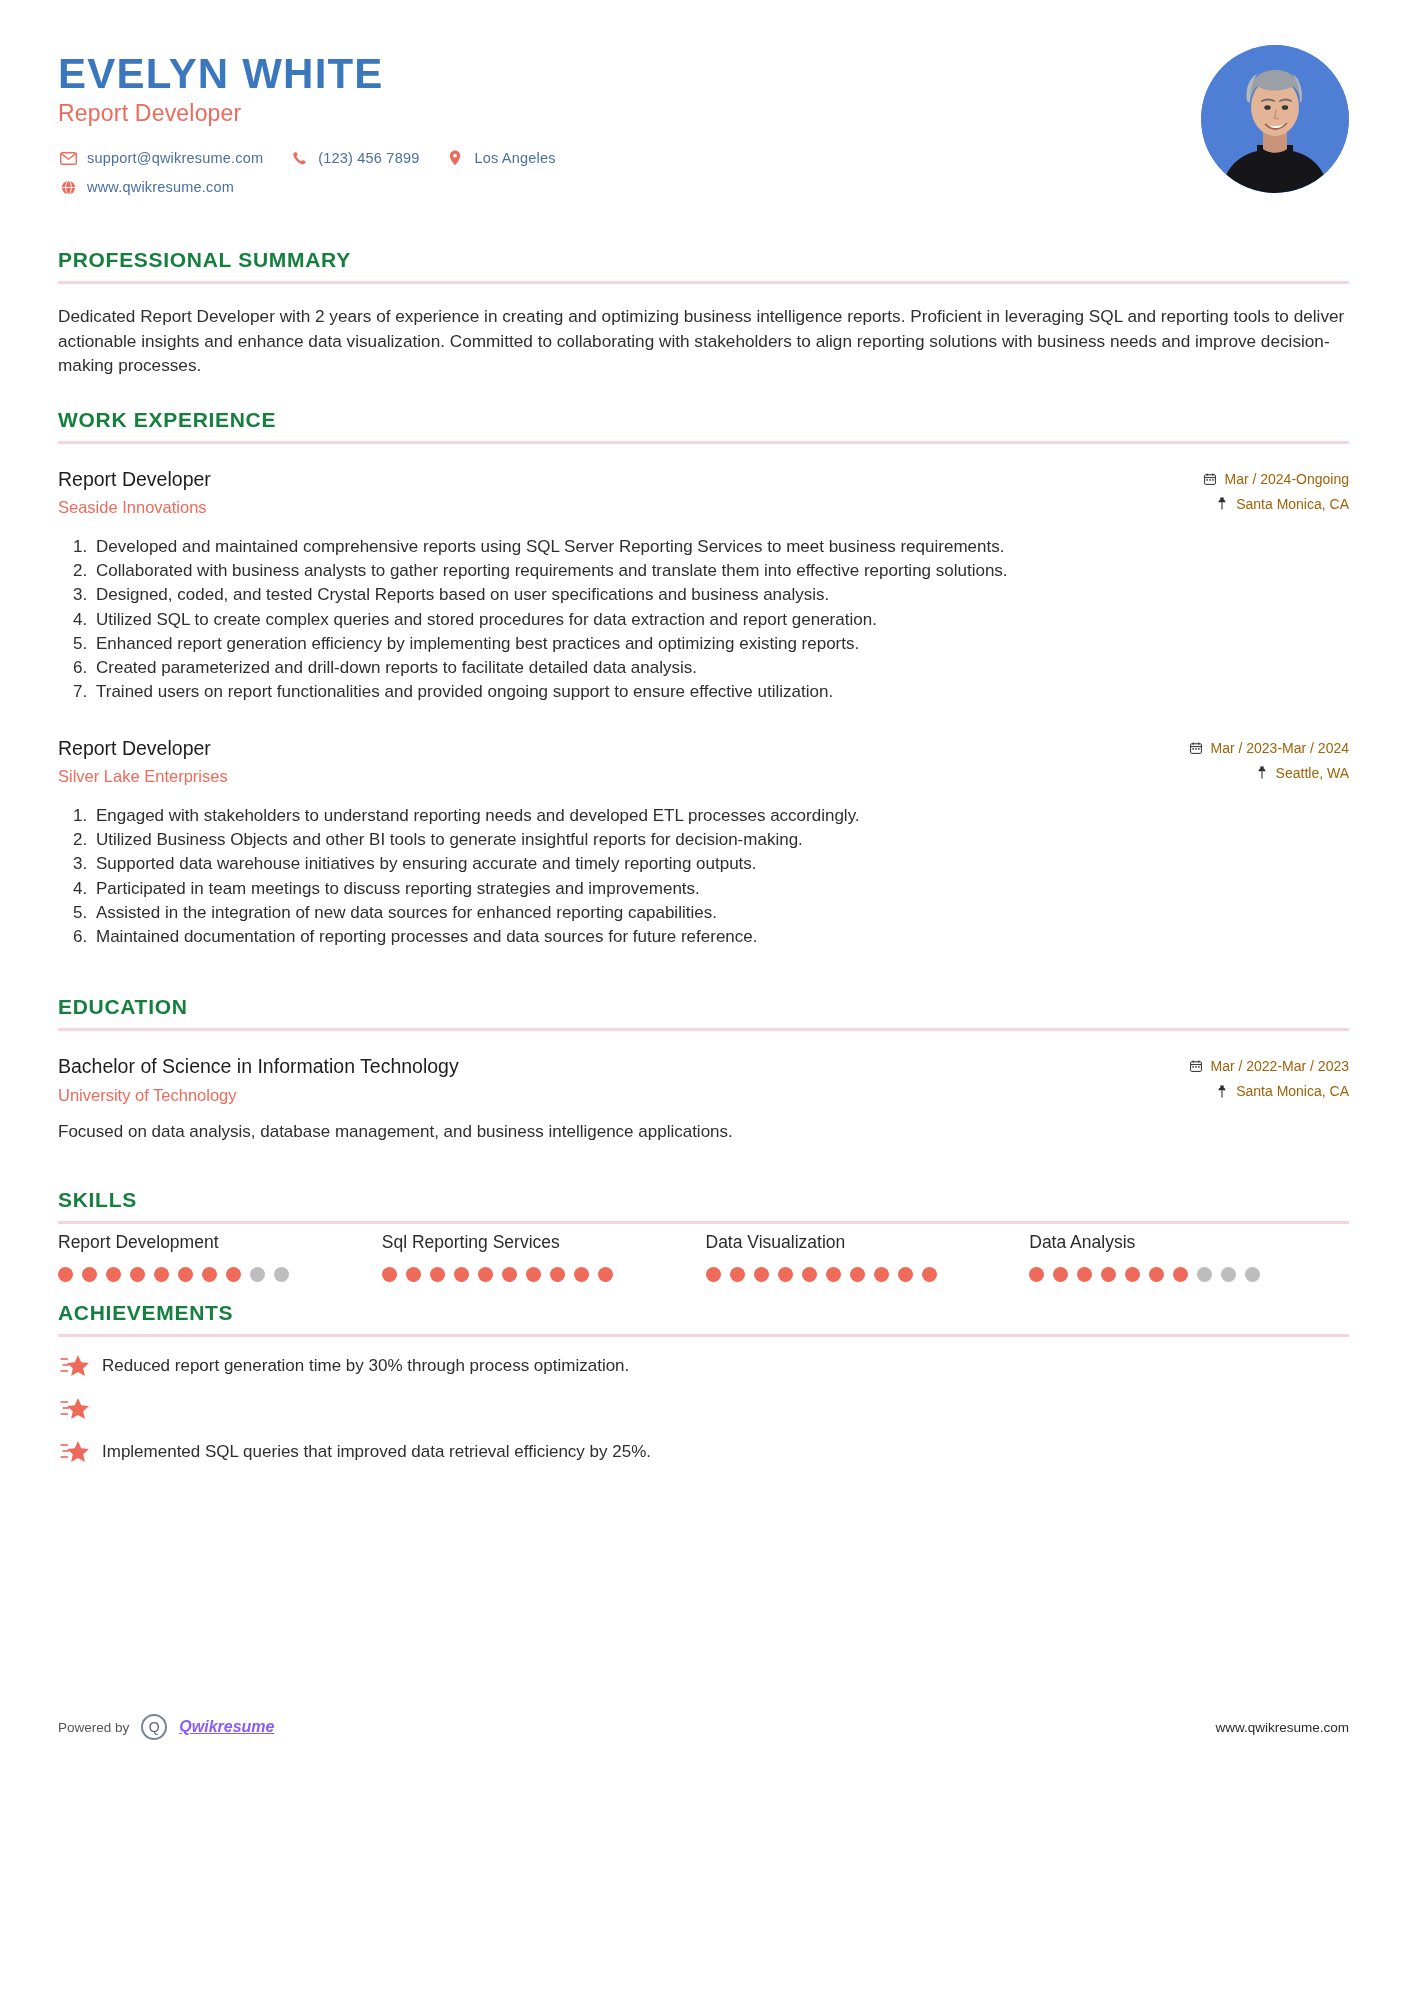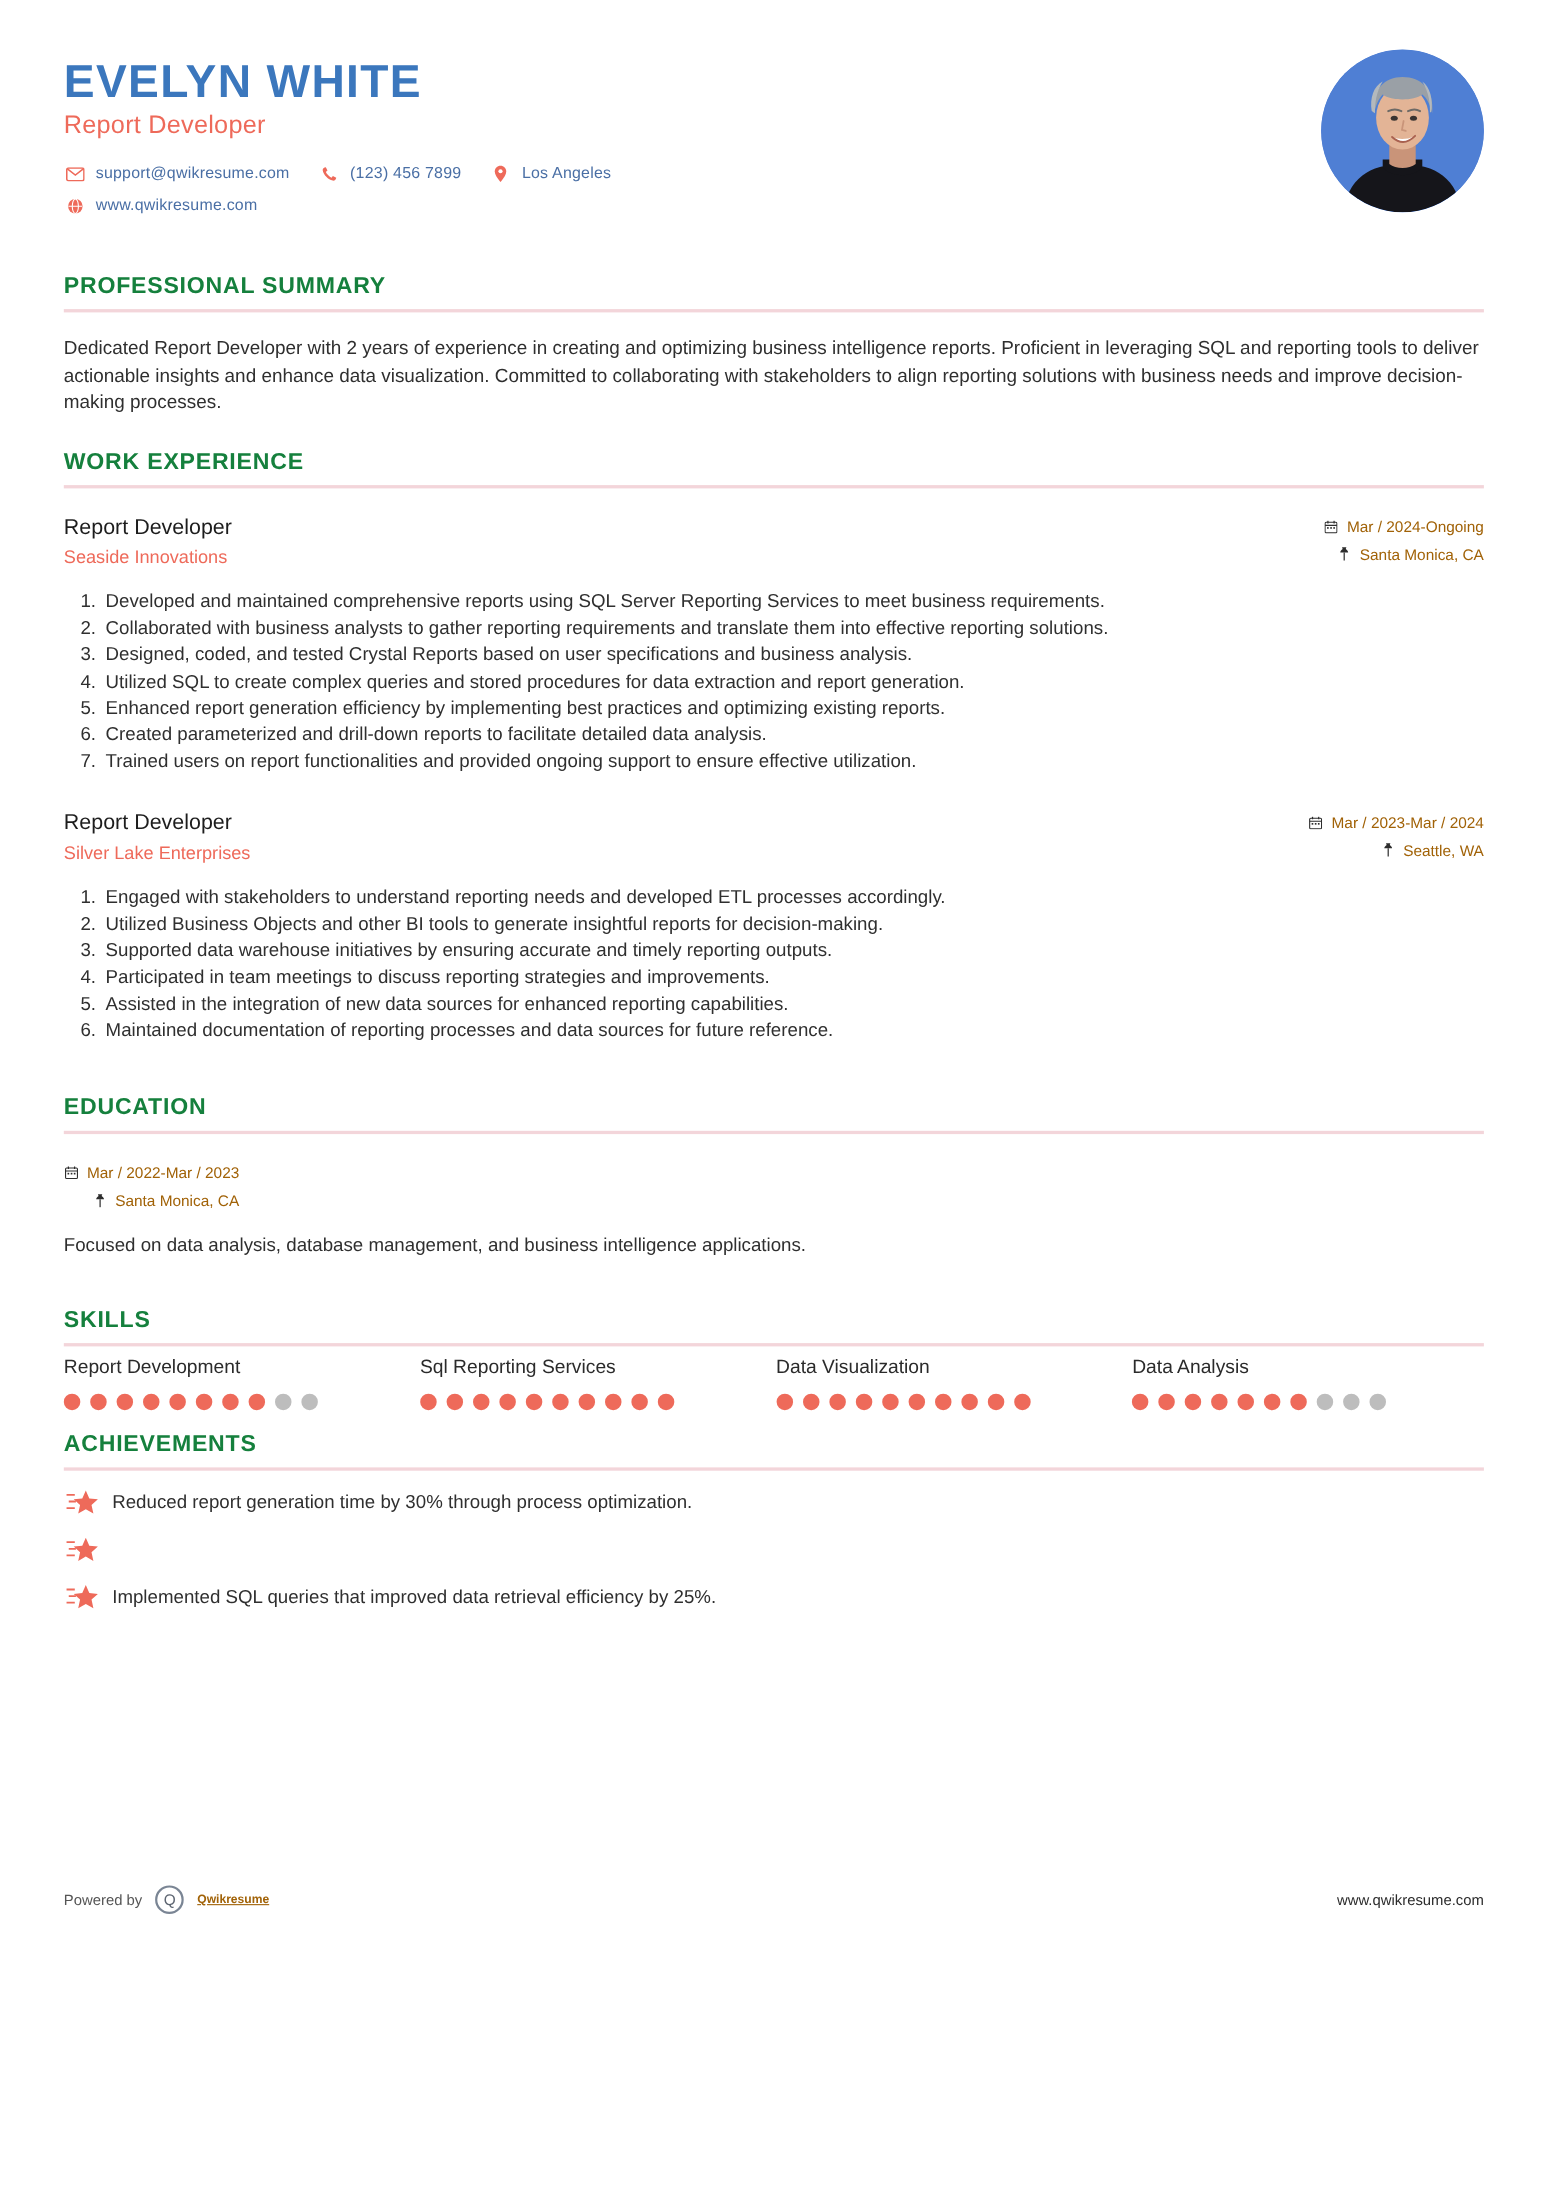--- a/index.html
+++ b/index.html
@@ -203,22 +203,22 @@
   }
   .footer-left { display: flex; align-items: center; gap: 12px; }
   .powered { font-size: 13.5px; color: #555; }
   .brand-mark {
     width: 26px; height: 26px; border-radius: 50%;
     border: 2px solid #7a8594;
     display: flex; align-items: center; justify-content: center;
     font-size: 14px; color: #5c6470;
   }
   .brand-name {
-    font-size: 11px; color: #a16207;
-    text-decoration: underline; font-weight: 600;
+    font-size: 16px; color: #8b5cf6;
+    text-decoration: underline; font-weight: 600; font-style: italic;
   }
   .footer-right { font-size: 13.5px; color: #2b2b2b; }
 </style>
 </head>
 <body>
 
 <div class="page">
 
   <div class="header">
     <div class="header-left">
@@ -405,20 +405,24 @@
       </ol>
     </div>
   </div>
 
   <div class="section" style="margin-top:46px;">
     <div class="section-title">EDUCATION</div>
     <div class="rule"></div>
 
     <div class="entry">
       <div class="entry-head">
+        <div>
+          <div class="entry-role">Bachelor of Science in Information Technology</div>
+          <div class="entry-org">University of Technology</div>
+        </div>
         <div class="entry-meta">
           <div class="meta-line">
             <span class="mi">
               <svg width="12" height="12" viewBox="0 0 12 12">
                 <rect x="0.6" y="1.8" width="10.8" height="9.6" rx="1" fill="none" stroke="#2d2d2d" stroke-width="1"></rect>
                 <line x1="0.6" y1="4.6" x2="11.4" y2="4.6" stroke="#2d2d2d" stroke-width="1"></line>
                 <line x1="3.2" y1="0.4" x2="3.2" y2="2.8" stroke="#2d2d2d" stroke-width="1.1"></line>
                 <line x1="8.8" y1="0.4" x2="8.8" y2="2.8" stroke="#2d2d2d" stroke-width="1.1"></line>
                 <rect x="2.4" y="6.2" width="1.5" height="1.5" fill="#2d2d2d"></rect>
                 <rect x="5.3" y="6.2" width="1.5" height="1.5" fill="#2d2d2d"></rect>

